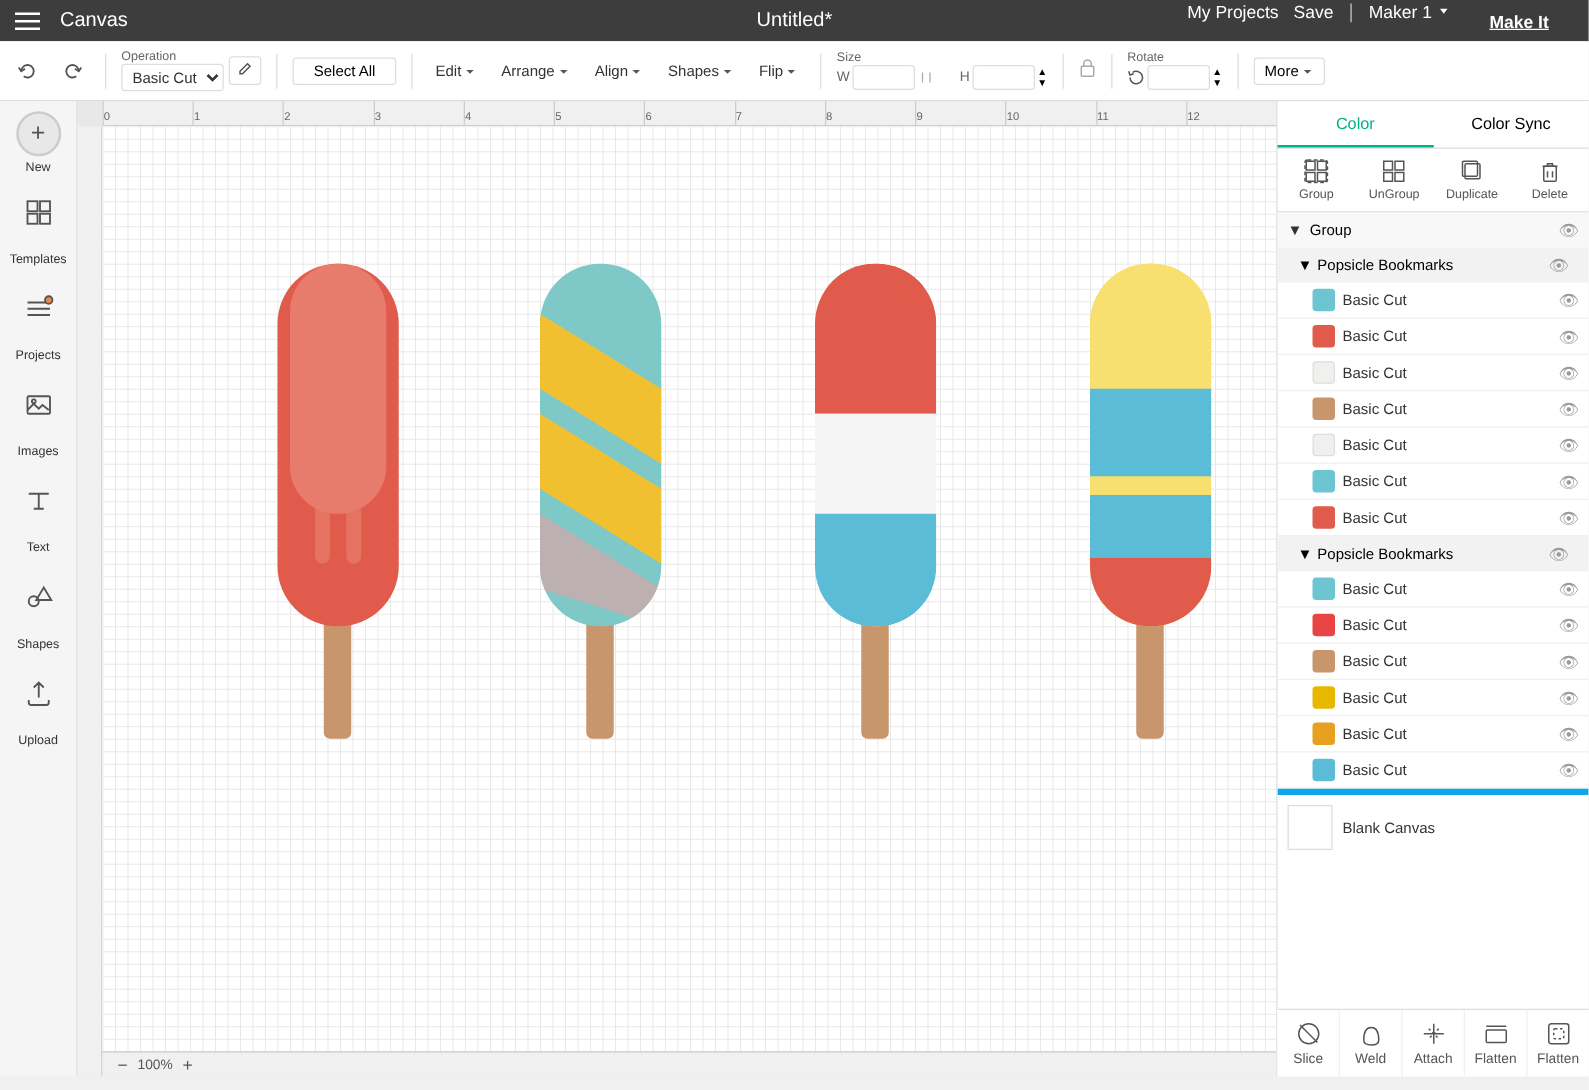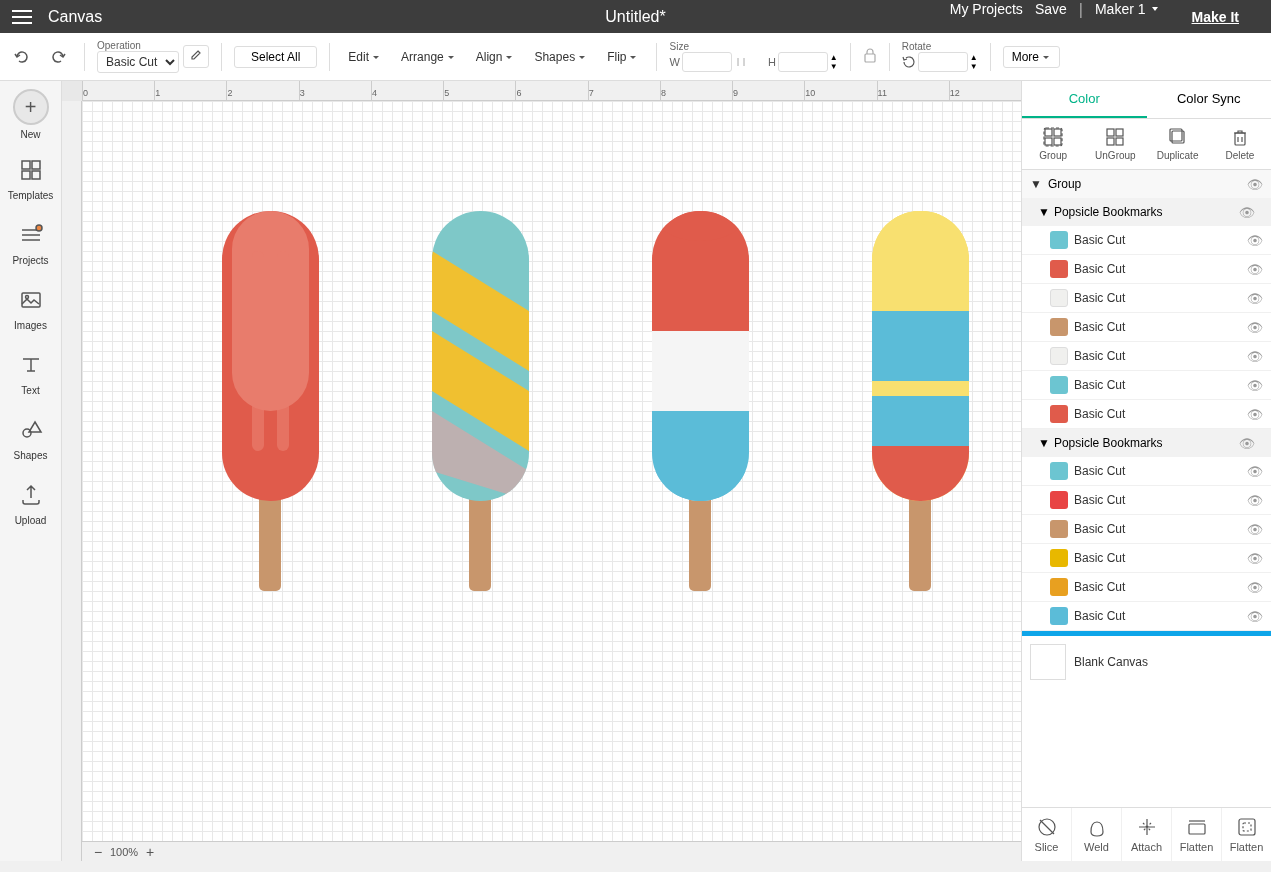--- a/index.html
+++ b/index.html
@@ -40,21 +40,21 @@
     .wh-input { width: 50px; border: 1px solid #ddd; border-radius: 3px; padding: 2px 4px; font-size: 12px; }
 
     
     #main { display: flex; height: calc(872px - 44px - 48px); }
 
     
     #left-sidebar {
       width: 62px; background: #f5f5f5; border-right: 1px solid #ddd;
       display: flex; flex-direction: column; align-items: center; padding: 8px 0; gap: 4px;
     }
-    .sidebar-item { display: flex; flex-direction: column; align-items: center; gap: 6px; padding: 8px 4px; cursor: pointer; border-radius: 6px; width: 54px; }
+    .sidebar-item { display: flex; flex-direction: column; align-items: center; gap: 18px; padding: 8px 4px; cursor: pointer; border-radius: 6px; width: 54px; }
     .sidebar-item .icon-box { width: 28px; height: 28px; display: flex; align-items: center; justify-content: center; }
     .sidebar-item .label { font-size: 10px; color: #333; text-align: center; }
     .new-btn { width: 36px; height: 36px; background: #e8e8e8; border-radius: 50%; border: 2px solid #ccc; display: flex; align-items: center; justify-content: center; cursor: pointer; margin-bottom: 4px; font-size: 20px; color: #555; }
 
     
     #canvas-area { flex: 1; position: relative; overflow: hidden; background: #e8e8e8; }
     #ruler-top { position: absolute; top: 0; left: 20px; right: 0; height: 20px; background: #f0f0f0; border-bottom: 1px solid #ccc; display: flex; align-items: flex-end; }
     #ruler-left { position: absolute; top: 20px; left: 0; width: 20px; bottom: 0; background: #f0f0f0; border-right: 1px solid #ccc; display: flex; flex-direction: column; }
     #canvas-content { position: absolute; top: 20px; left: 20px; right: 0; bottom: 20px; background: white; overflow: hidden; }
     .grid-canvas { width: 100%; height: 100%; background-color: white; background-image: linear-gradient(#e8e8e8 1px, transparent 1px), linear-gradient(90deg, #e8e8e8 1px, transparent 1px); background-size: 10px 10px; position: relative; }

